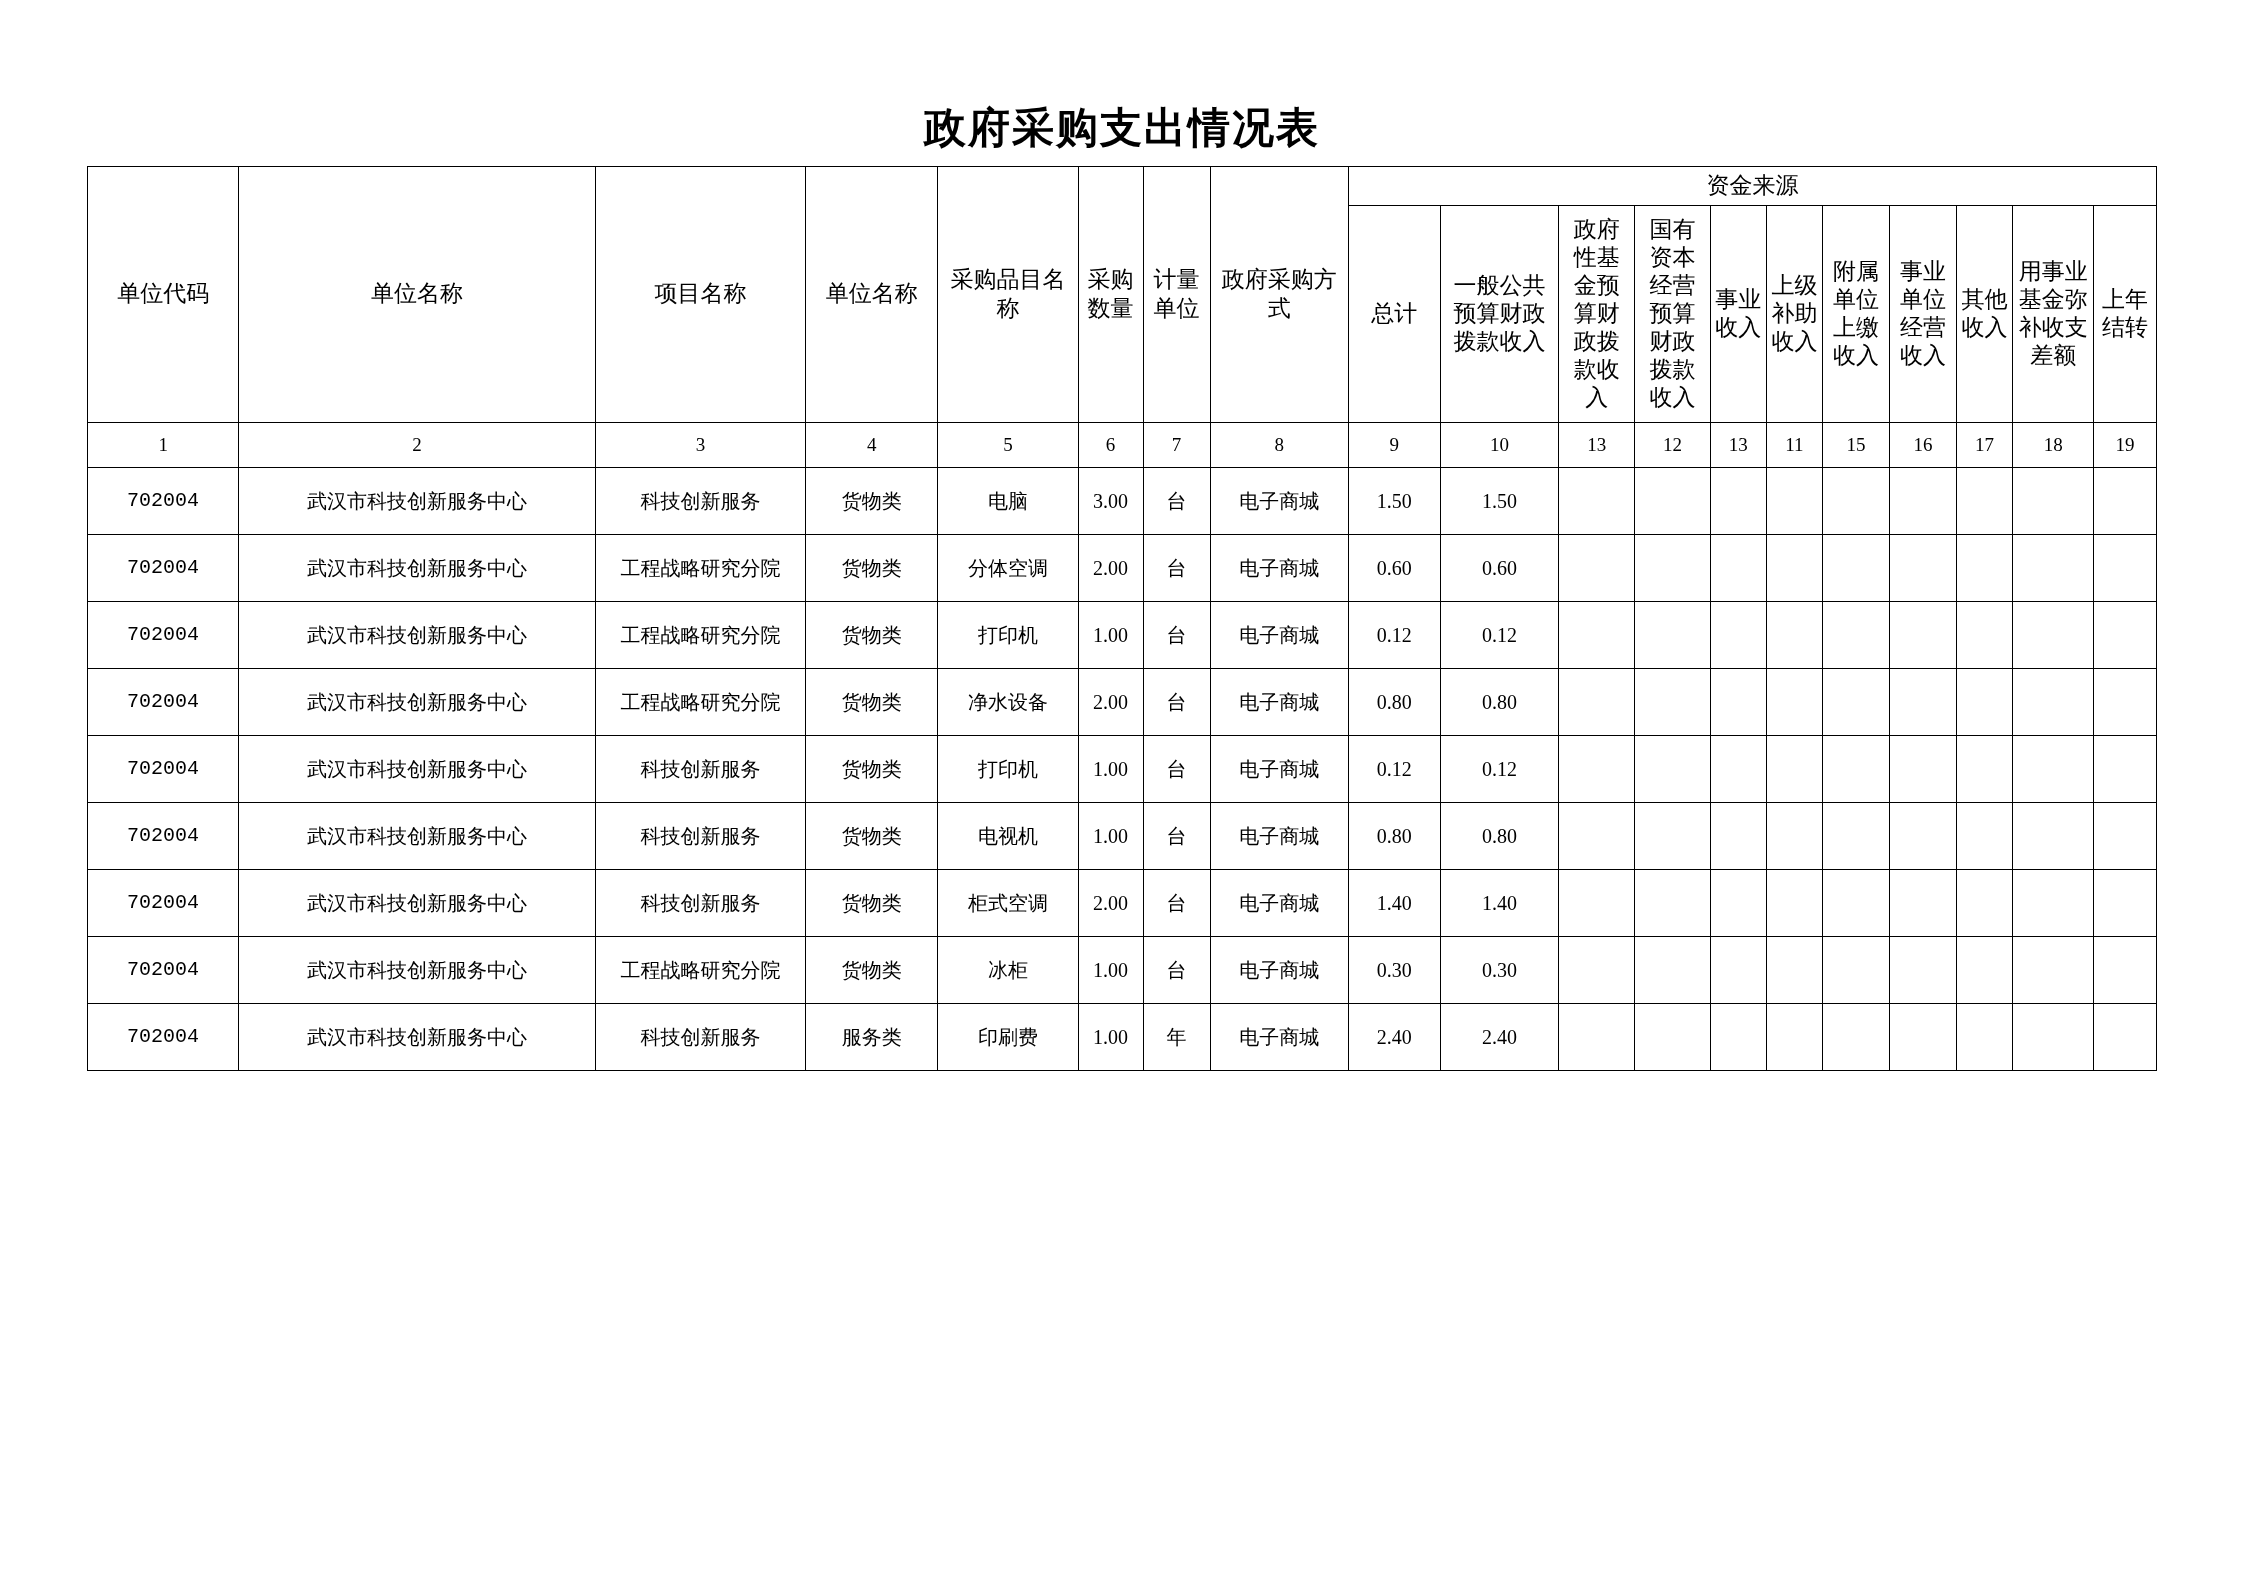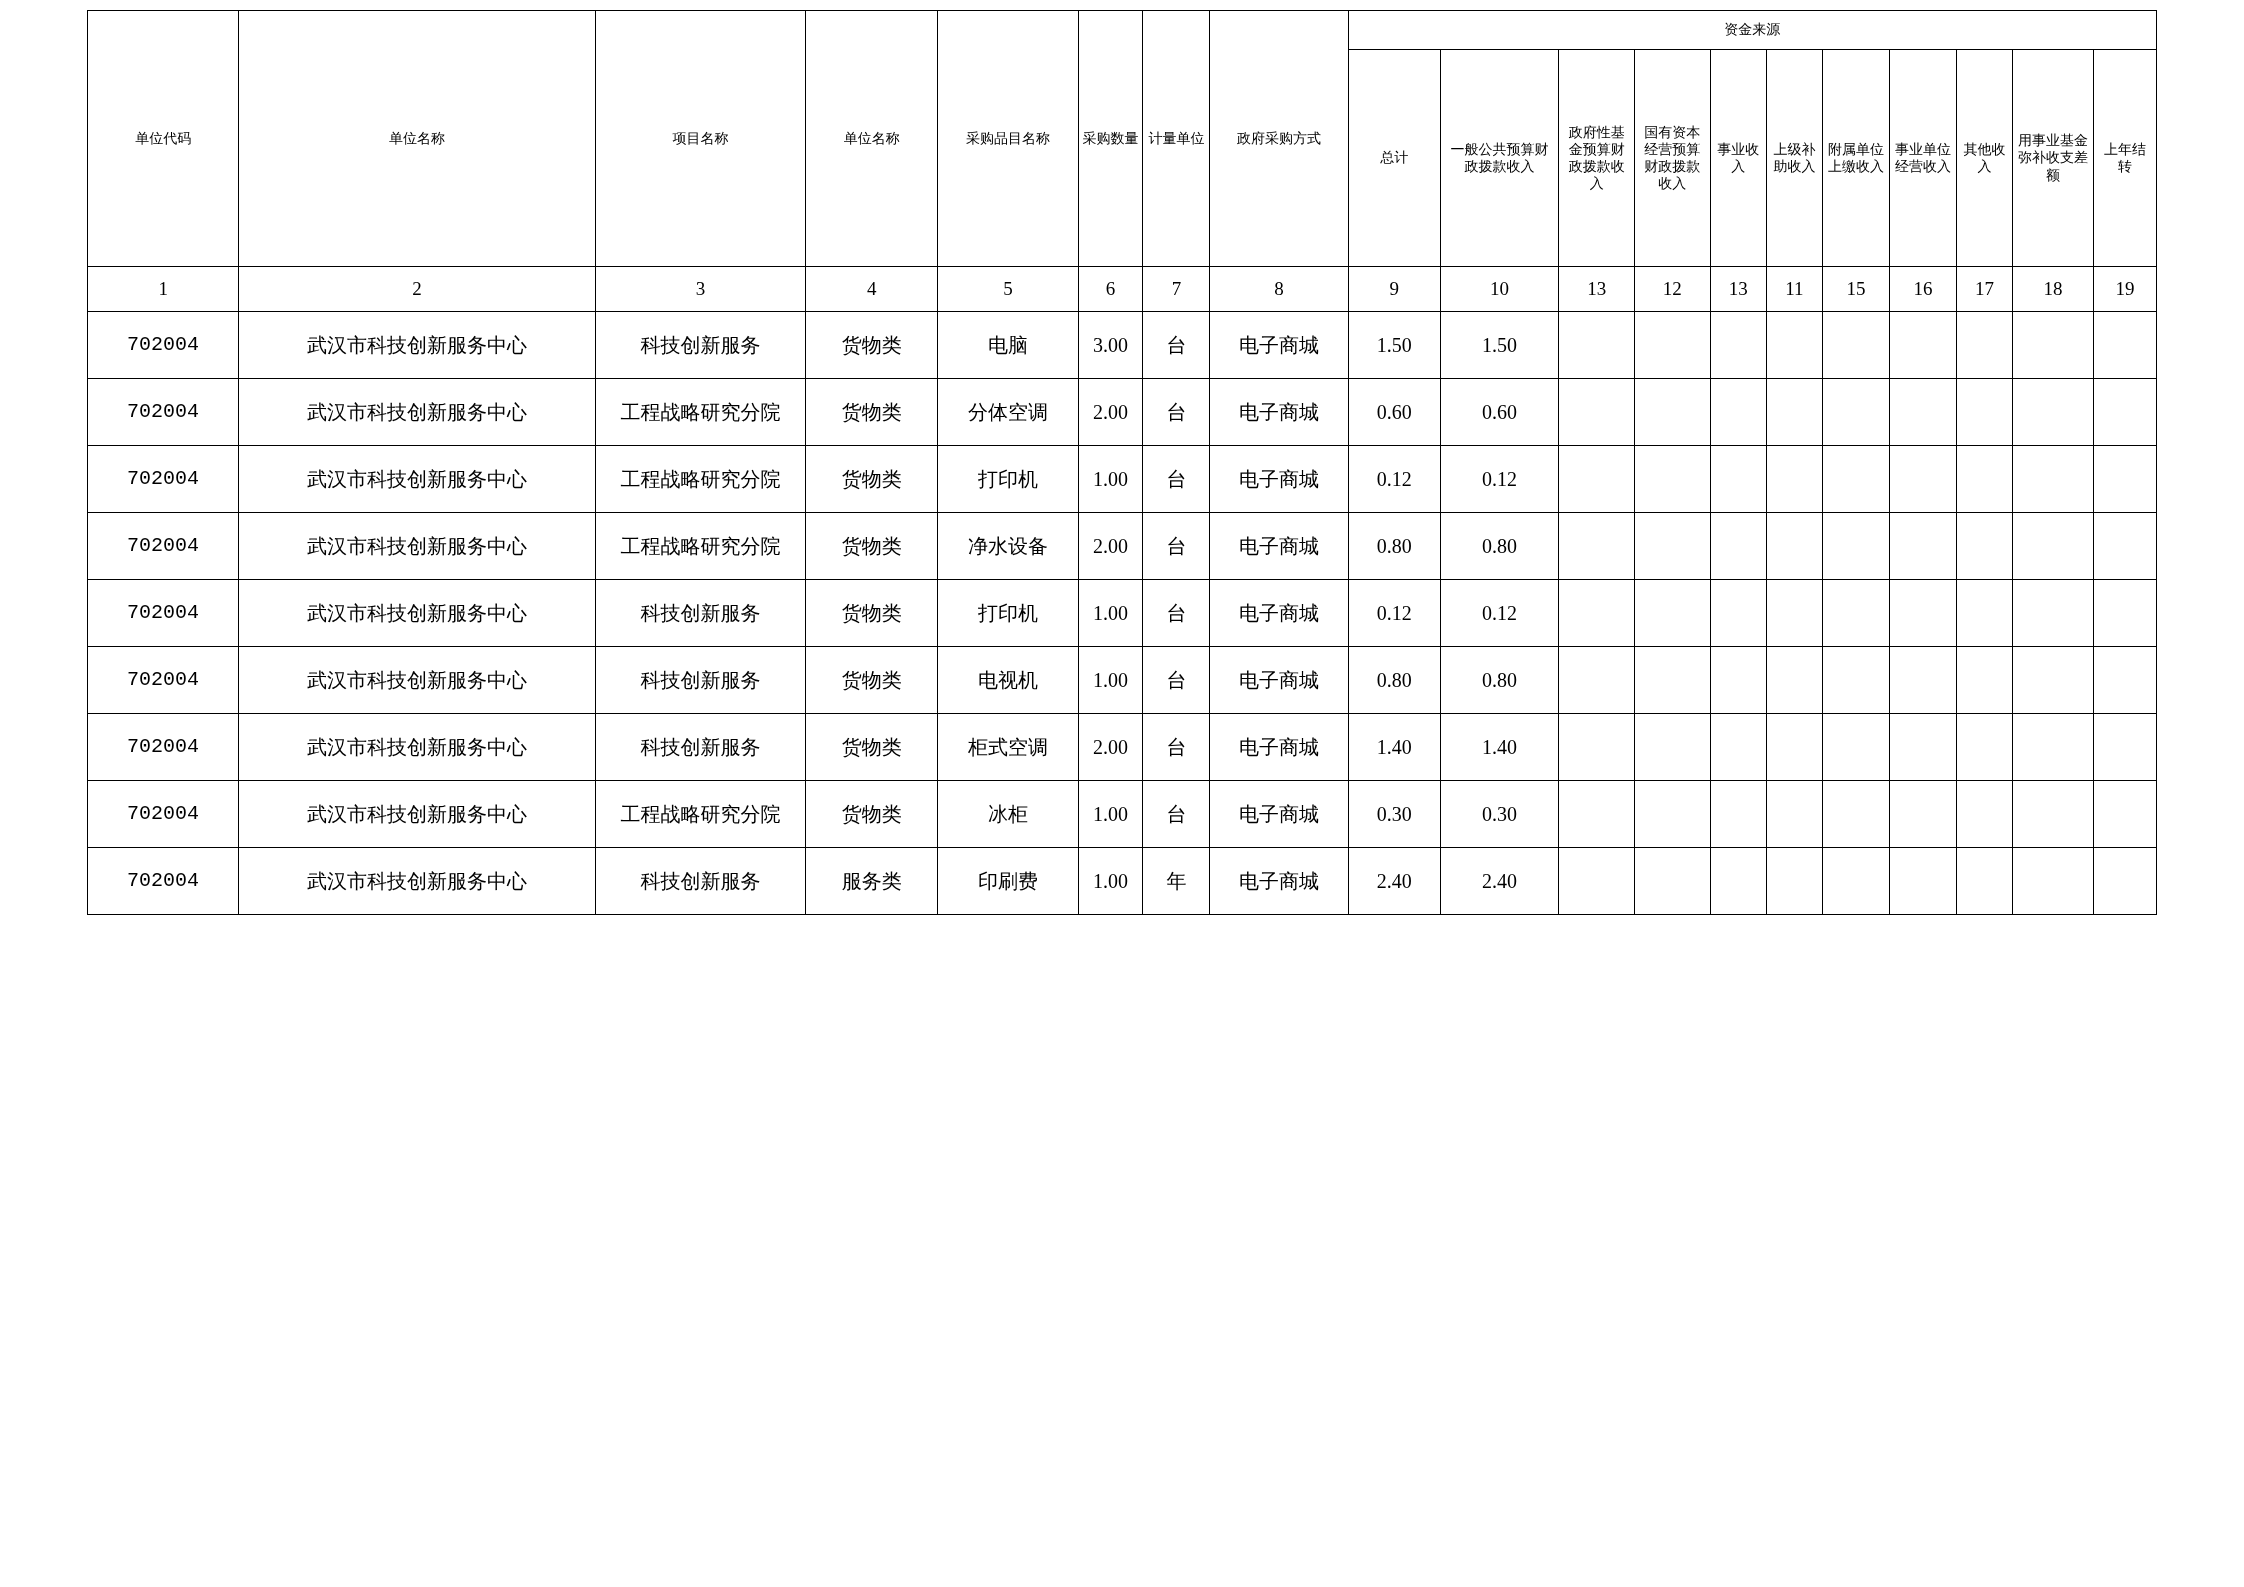--- a/index.html
+++ b/index.html
@@ -58,21 +58,21 @@
   table.budget th, table.budget td {
     border: 1px solid #000000;
     text-align: center;
     vertical-align: middle;
     padding: 2px 3px;
     font-weight: normal;
     line-height: 1.22;
     word-break: break-all;
   }
   table.budget thead th {
-    font-size: 14px;
+    font-size: 23px;
   }
   tr.group-head th {
     height: 34px;
     font-size: 20px;
   }
   tr.col-head th {
     height: 212px;
   }
   tr.num-row td {
     height: 40px;
@@ -90,20 +90,21 @@
   td.c-qty  { text-align: right; padding-right: 8px; font-size: 20px; }
   td.c-unit { text-align: left; padding-left: 6px; font-size: 20px; }
   td.c-way  { font-size: 20px; font-family: Liberation Serif, serif; }
   td.c-total, td.c-general { text-align: right; padding-right: 8px; font-size: 20px; }
 </style>
 </head>
 <body>
 
 <div class="page">
 
+  <h1 class="doc-title">政府采购支出情况表</h1>
 
 
   <div class="table-wrap">
     <table class="budget">
       <colgroup>
         <col style="width:140px">
         <col style="width:330px">
         <col style="width:195px">
         <col style="width:122px">
         <col style="width:130px">

